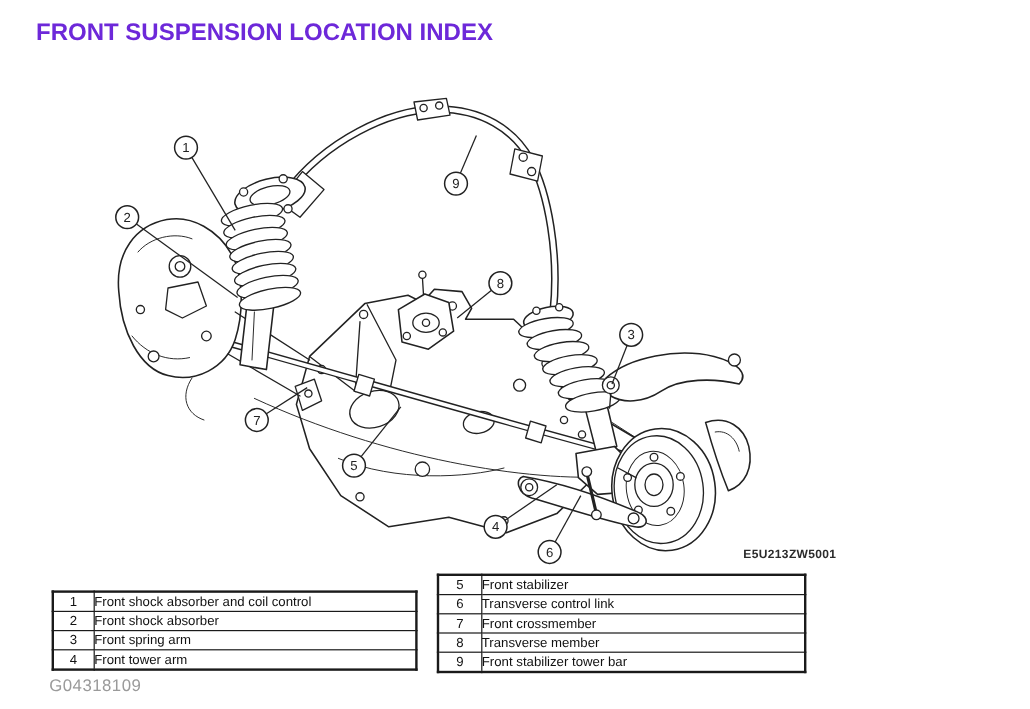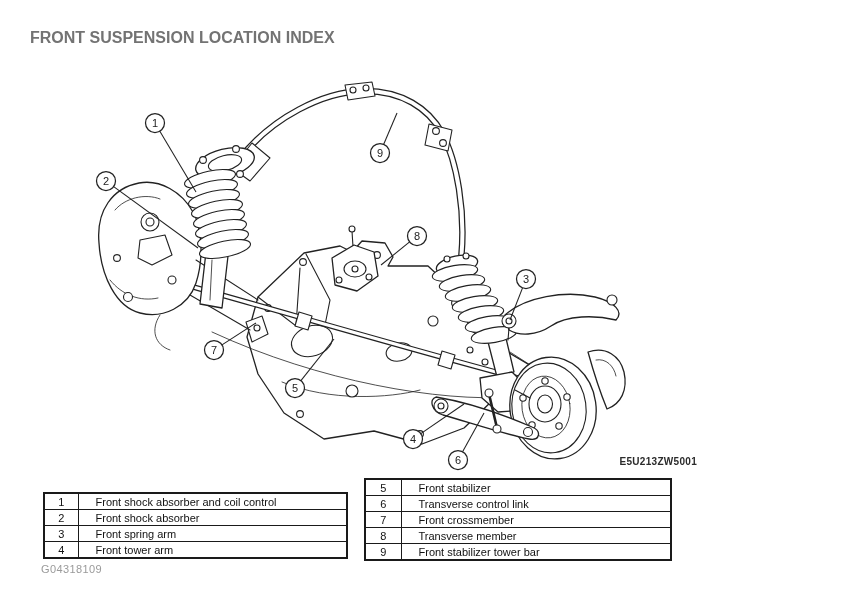--- a/index.html
+++ b/index.html
@@ -3,22 +3,22 @@
 <meta charset="utf-8">
 <style>
   :root { --ink:#222222; --border:#1a1a1a; }
   * { margin:0; padding:0; box-sizing:border-box; }
   body { background:#e8e8e8; font-family:"Liberation Sans", sans-serif; }
   .page {
     position:relative; width:858px; height:591px;
     background:#ffffff; overflow:hidden;
   }
   .page-title {
-    position:absolute; left:30px; top:29px;
-    font-size:16px; font-weight:700; color:#737373; letter-spacing:0px;
+    position:absolute; left:30px; top:16px;
+    font-size:20px; font-weight:700; color:#6d28d9; letter-spacing:0px;
     white-space:nowrap;
   }
   svg.diagram { position:absolute; left:0; top:0; }
   
   .w   { fill:#ffffff; stroke:var(--ink); stroke-width:1.3; stroke-linejoin:round; }
   .w2  { fill:#ffffff; stroke:var(--ink); stroke-width:1.1; stroke-linejoin:round; }
   .l   { fill:none; stroke:var(--ink); stroke-width:1.1; stroke-linecap:round; }
   .thin{ fill:none; stroke:var(--ink); stroke-width:0.8; stroke-linecap:round; }
   .tube-o { fill:none; stroke:var(--ink); stroke-width:6.5; stroke-linecap:round; }
   .tube-i { fill:none; stroke:#ffffff;   stroke-width:4;   stroke-linecap:round; }
@@ -30,28 +30,28 @@
   .bubble-num { font-family:"Liberation Sans",sans-serif; font-size:11px; fill:var(--ink); text-anchor:middle; }
   .figure-code { font-family:"Liberation Sans",sans-serif; font-size:10px; font-weight:600; fill:#2b2b2b; text-anchor:end; letter-spacing:0.3px; }
   
   table.legend {
     position:absolute; border-collapse:collapse;
     border:2px solid var(--border);
     font-size:11px; color:#111; table-layout:fixed;
   }
   table.legend td { border:1px solid var(--border); line-height:12px; padding:1.5px 2px; height:13px; }
   table.legend td.num { text-align:center; }
-  table.legend td.lbl { padding-left:17px; }
+  table.legend td.lbl { padding-left:0; }
   #legend-left  { left:43px;  top:492px; width:305px; }
   #legend-left  td.num { width:34px; }
   #legend-right { left:364px; top:478px; width:308px; }
   #legend-right td.num { width:36px; }
   .doc-code {
     position:absolute; left:41px; top:563px;
-    font-size:11px; color:#9a9a9a; letter-spacing:0.4px;
+    font-size:14px; color:#9a9a9a; letter-spacing:0.4px;
   }
 </style>
 </head>
 <body>
 
 <div class="page">
 
   <h1 class="page-title">FRONT SUSPENSION LOCATION INDEX</h1>
 
   <svg class="diagram" width="858" height="591" viewBox="0 0 858 591">

